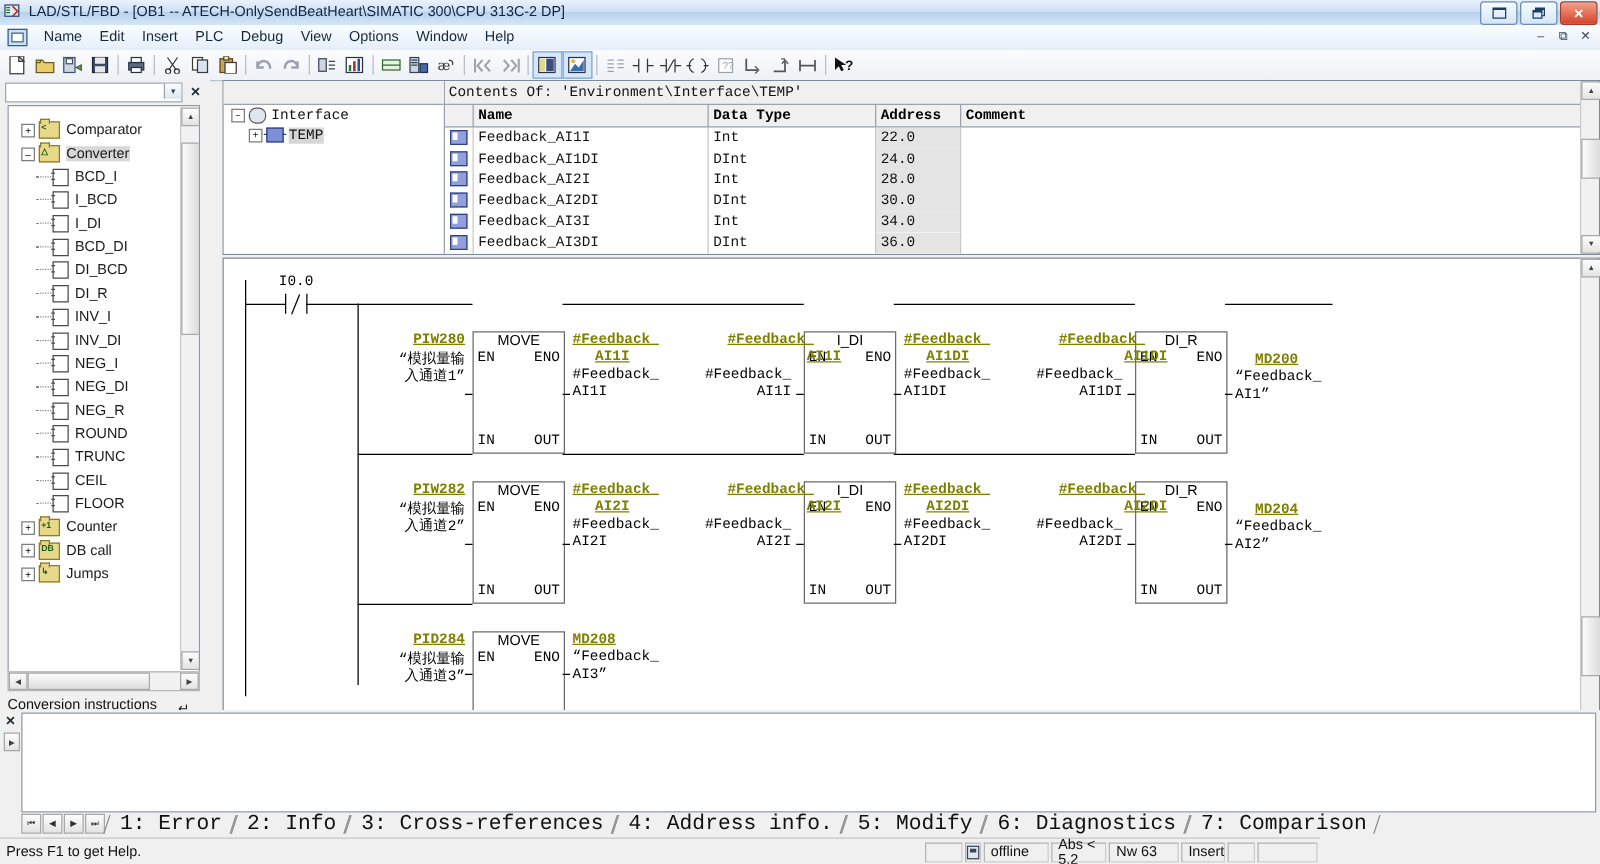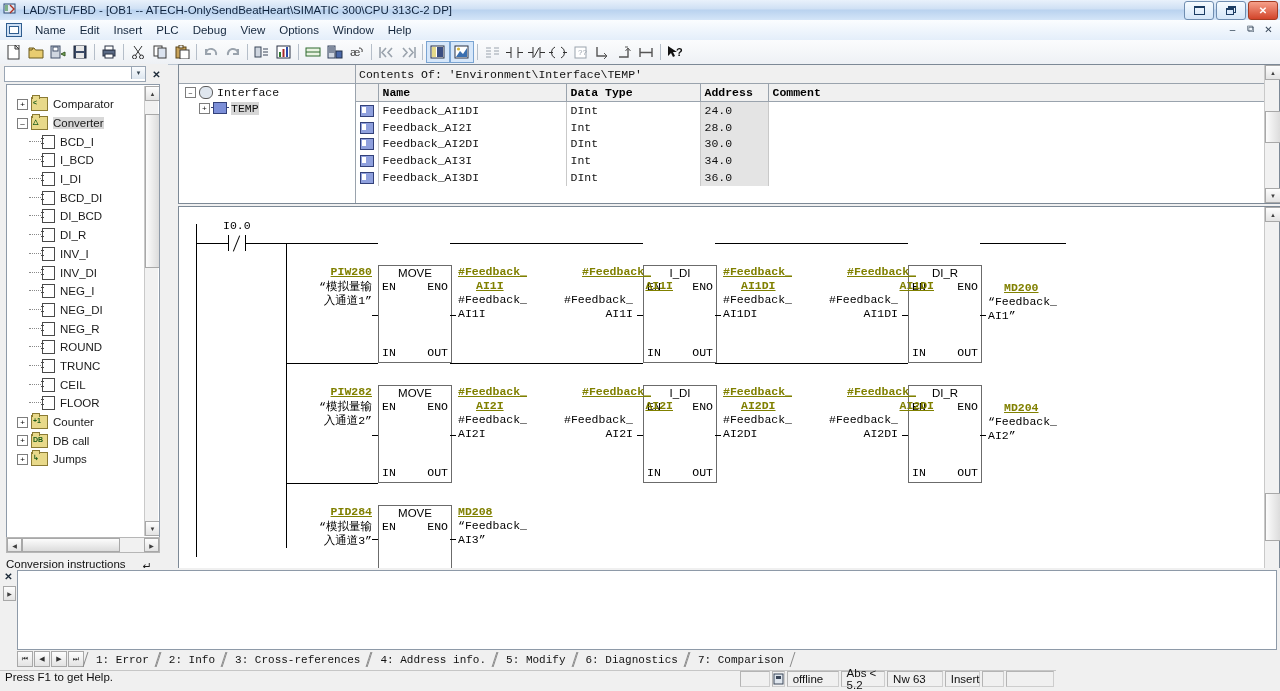--- a/index.html
+++ b/index.html
@@ -139,29 +139,29 @@
   #outwrap{position:absolute;left:0;top:568px;width:1280px;height:102px;background:#f0f0f0;}
   #out-close{position:absolute;left:2px;top:2px;width:13px;height:13px;display:flex;align-items:center;justify-content:center;
      font-size:10px;font-weight:bold;color:#1c2a38;}
   #out-exp{position:absolute;left:3px;top:18px;width:11px;height:13px;background:linear-gradient(to bottom,#fdfdfd,#e3e3e3);
      border:1px solid #a8a8a8;display:flex;align-items:center;justify-content:center;font-size:6px;color:#404040;}
   #out-body{position:absolute;left:17px;top:2px;width:1258px;height:78px;background:#fff;border:1px solid #8e9aa8;}
   #out-tabbar{position:absolute;left:17px;top:82px;width:1258px;height:17px;display:flex;align-items:flex-end;}
   .navb{width:14px;height:14px;background:linear-gradient(to bottom,#fdfdfd,#e3e3e3);border:1px solid #a8a8a8;
     display:flex;align-items:center;justify-content:center;font-size:7px;color:#303030;margin-right:1px;}
   .otab{height:15px;display:flex;align-items:center;padding:0 9px 0 11px;font-family:"Liberation Mono",monospace;
-    font-size:11px;color:#111;position:relative;}
+    font-size:17px;color:#111;position:relative;}
   .otab:after{content:"";position:absolute;right:0;top:0;width:1px;height:15px;background:#8a8a8a;
     transform:skewX(-18deg);}
   .otab:before{content:"";position:absolute;left:0;top:0;width:1px;height:15px;background:#8a8a8a;
     transform:skewX(-18deg);}
 
   
   #statusbar{position:absolute;left:0;top:670px;width:1056px;height:21px;background:#f0f0f0;border-top:1px solid #c6c6c6;
-     display:flex;}
+     display:flex;align-items:center;}
   #sb-help{padding-left:5px;font-size:11.5px;color:#101010;flex:0 0 auto;width:735px;}
   .sbcell{height:16px;border:1px solid #cdcdcd;border-top-color:#b4b4b4;border-left-color:#b4b4b4;
      display:flex;align-items:center;padding-left:5px;font-size:11.5px;color:#101010;box-sizing:border-box;margin-right:2px;}
   .sbcell.icn{justify-content:center;padding:0;}
 </style>
 </head>
 <body>
 
 <div id="titlebar">
   <span class="sysicon">
@@ -568,20 +568,27 @@
       <thead>
           <tr>
         <th></th>
         <th>Name</th>
         <th>Data Type</th>
         <th>Address</th>
         <th>Comment</th>
       </tr>
         </thead>
       <tbody id="decl-body">
+          <tr>
+            <td class="icn"><span class="varic"></span></td>
+            <td>Feedback_AI1I</td>
+            <td>Int</td>
+            <td class="addr">22.0</td>
+            <td></td>
+          </tr>
           <tr>
             <td class="icn"><span class="varic"></span></td>
             <td>Feedback_AI1DI</td>
             <td>DInt</td>
             <td class="addr">24.0</td>
             <td></td>
           </tr>
           <tr>
             <td class="icn"><span class="varic"></span></td>
             <td>Feedback_AI2I</td>

